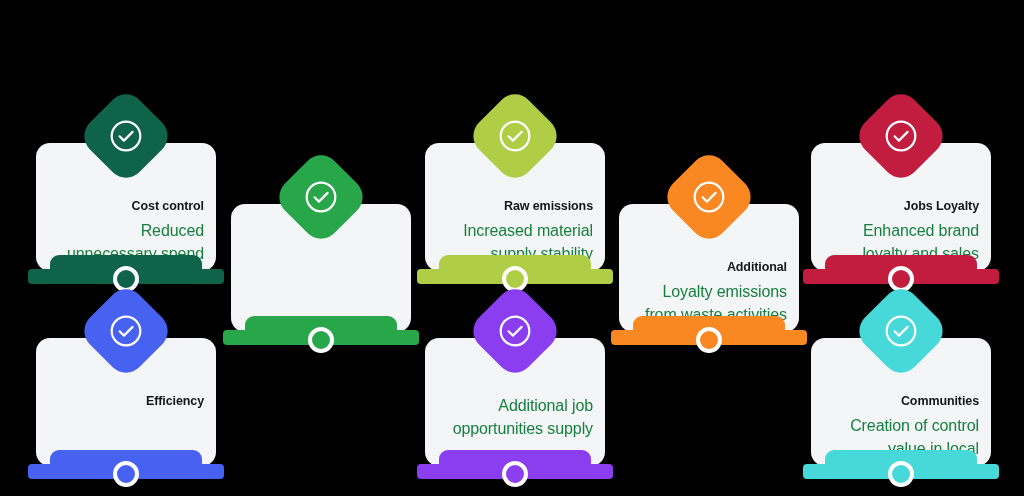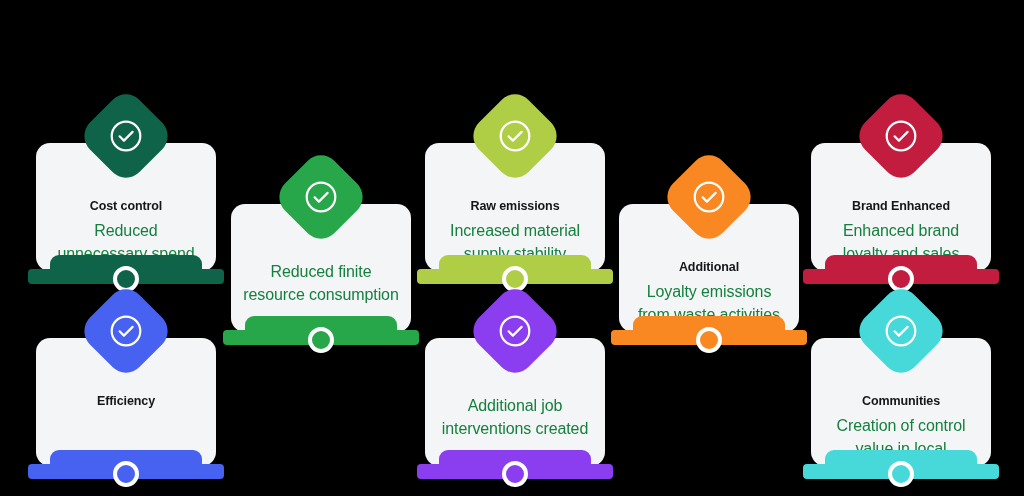--- a/index.html
+++ b/index.html
@@ -31,21 +31,21 @@
 
   .card-body {
     position: absolute;
     left: 0;
     top: 0;
     width: 180px;
     background: #F4F5F7;
     border-radius: 14px;
     box-sizing: border-box;
     padding: 56px 12px 34px 12px;
-    text-align: center;
+    text-align: right;
     z-index: 2;
   }
 
   .card-title {
     font-size: 12.5px;
     font-weight: bold;
     color: #14161a;
     letter-spacing: -0.1px;
     margin: 0 0 5px 0;
     line-height: 1.2;
@@ -142,21 +142,20 @@
         </div>
       </div>
       <div class="footer-wrap" style="top:112px">
         <div class="footer-upper" style="background:#0F6349"></div>
         <div class="footer-lower" style="background:#0F6349"></div>
         <div class="footer-ring" style="background:#0F6349"></div>
       </div>
     </div>
     <div class="card" style="left: 231px; top: 204px;">
       <div class="card-body" style="height:128px">
-        <div class="card-desc">Reduced finite resource consumption</div>
       </div>
       <div class="badge" style="background:#27A64A">
         <div class="badge-inner">
           <svg class="check-circle" viewBox="0 0 34 34" xmlns="http://www.w3.org/2000/svg">
             <circle cx="17" cy="17" r="14.3" fill="none" stroke="#ffffff" stroke-width="2.2"></circle>
             <path d="M10.6 17.3 L14.9 21.6 L23.6 12.9" fill="none" stroke="#ffffff" stroke-width="2.2" stroke-linecap="round" stroke-linejoin="round"></path>
           </svg>
         </div>
       </div>
       <div class="footer-wrap" style="top:112px">
@@ -198,21 +197,21 @@
         </div>
       </div>
       <div class="footer-wrap" style="top:112px">
         <div class="footer-upper" style="background:#F98722"></div>
         <div class="footer-lower" style="background:#F98722"></div>
         <div class="footer-ring" style="background:#F98722"></div>
       </div>
     </div>
     <div class="card" style="left: 811px; top: 143px;">
       <div class="card-body" style="height:128px">
-        <div class="card-title">Brand Enhanced</div>
+        <div class="card-title">Jobs Loyalty</div>
         <div class="card-desc">Enhanced brand loyalty and sales</div>
       </div>
       <div class="badge" style="background:#C21D3E">
         <div class="badge-inner">
           <svg class="check-circle" viewBox="0 0 34 34" xmlns="http://www.w3.org/2000/svg">
             <circle cx="17" cy="17" r="14.3" fill="none" stroke="#ffffff" stroke-width="2.2"></circle>
             <path d="M10.6 17.3 L14.9 21.6 L23.6 12.9" fill="none" stroke="#ffffff" stroke-width="2.2" stroke-linecap="round" stroke-linejoin="round"></path>
           </svg>
         </div>
       </div>
@@ -235,21 +234,21 @@
         </div>
       </div>
       <div class="footer-wrap" style="top:112px">
         <div class="footer-upper" style="background:#4762F0"></div>
         <div class="footer-lower" style="background:#4762F0"></div>
         <div class="footer-ring" style="background:#4762F0"></div>
       </div>
     </div>
     <div class="card" style="left: 425px; top: 338px;">
       <div class="card-body" style="height:128px">
-        <div class="card-desc">Additional job interventions created</div>
+        <div class="card-desc">Additional job opportunities supply</div>
       </div>
       <div class="badge" style="background:#8B3DF0">
         <div class="badge-inner">
           <svg class="check-circle" viewBox="0 0 34 34" xmlns="http://www.w3.org/2000/svg">
             <circle cx="17" cy="17" r="14.3" fill="none" stroke="#ffffff" stroke-width="2.2"></circle>
             <path d="M10.6 17.3 L14.9 21.6 L23.6 12.9" fill="none" stroke="#ffffff" stroke-width="2.2" stroke-linecap="round" stroke-linejoin="round"></path>
           </svg>
         </div>
       </div>
       <div class="footer-wrap" style="top:112px">

